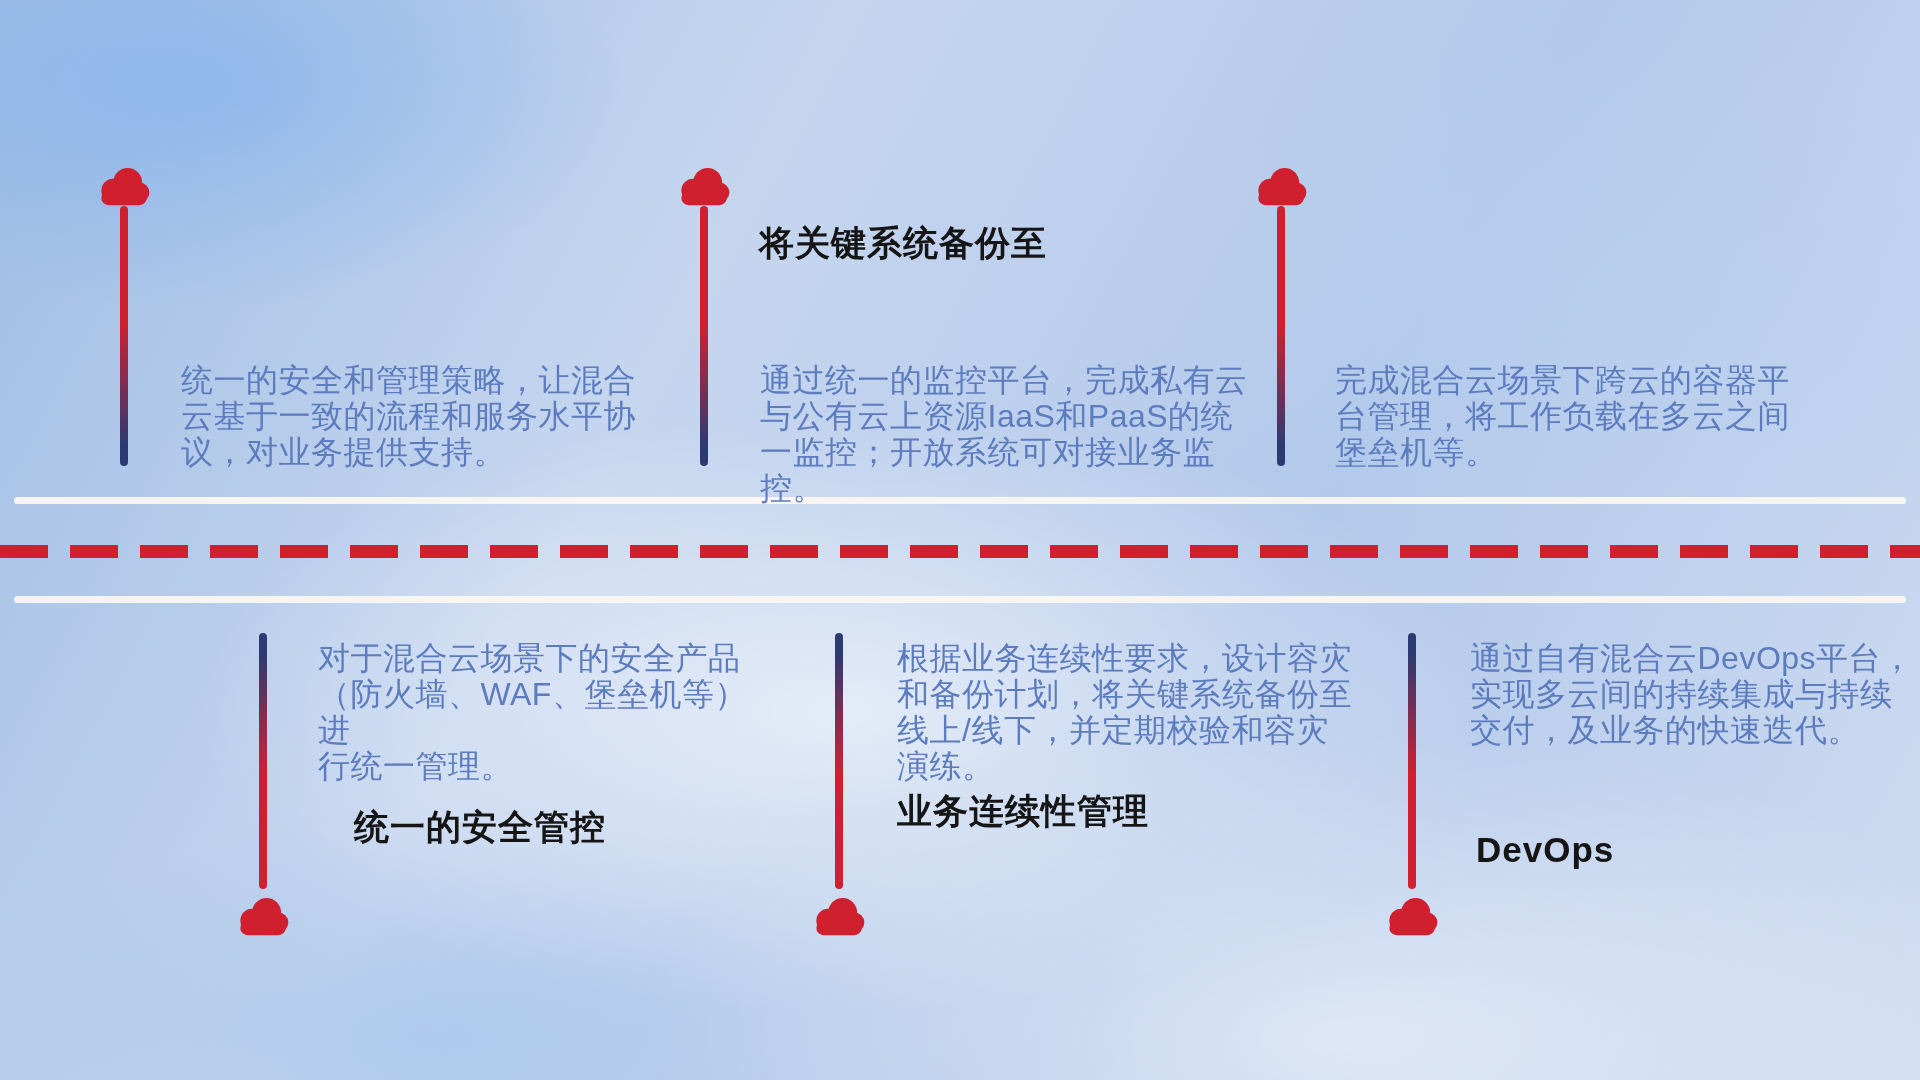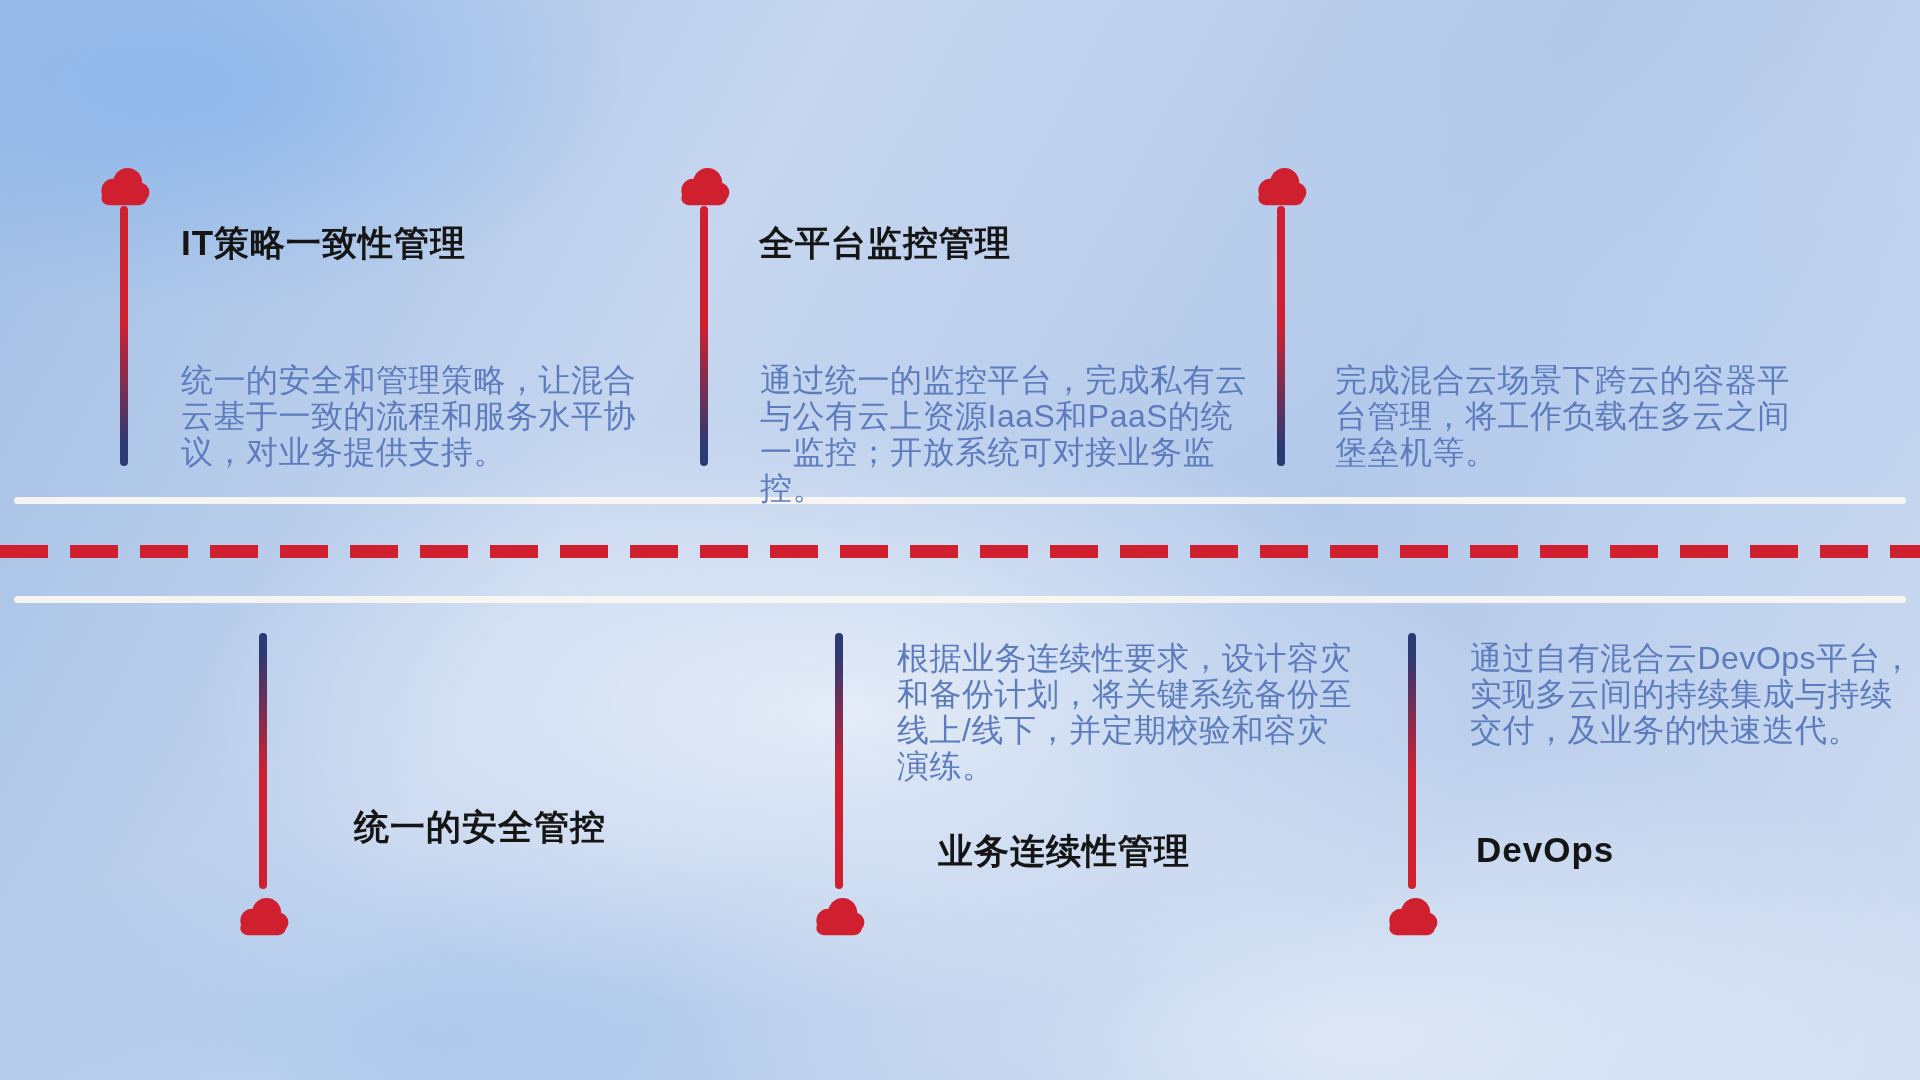--- a/index.html
+++ b/index.html
@@ -60,35 +60,34 @@
 
   <div class="cloud" style="left:95px;top:166px;">
     <svg viewBox="0 0 64 44">
         <circle cx="20" cy="26" r="13"></circle>
         <circle cx="36" cy="17" r="16"></circle>
         <circle cx="49" cy="28" r="11"></circle>
         <rect x="7" y="26" width="50" height="16" rx="8"></rect>
       </svg>
   </div>
   <div class="vline down" style="left:120px;top:206px;height:260px;"></div>
-  <div class="title" style="left:181px;top:220px;">IT策略一致性管理</div>
   <div class="desc" style="left:181px;top:362px;width:480px;">统一的安全和管理策略，让混合
 云基于一致的流程和服务水平协
 议，对业务提供支持。</div>
 
   <div class="cloud" style="left:675px;top:166px;">
     <svg viewBox="0 0 64 44">
         <circle cx="20" cy="26" r="13"></circle>
         <circle cx="36" cy="17" r="16"></circle>
         <circle cx="49" cy="28" r="11"></circle>
         <rect x="7" y="26" width="50" height="16" rx="8"></rect>
       </svg>
   </div>
   <div class="vline down" style="left:700px;top:206px;height:260px;"></div>
-  <div class="title" style="left:759px;top:220px;">全平台监控管理</div>
+  <div class="title" style="left:759px;top:220px;">将关键系统备份至</div>
   <div class="desc" style="left:760px;top:362px;width:490px;">通过统一的监控平台，完成私有云
 与公有云上资源IaaS和PaaS的统
 一监控；开放系统可对接业务监控。</div>
 
   <div class="cloud" style="left:1252px;top:166px;">
     <svg viewBox="0 0 64 44">
         <circle cx="20" cy="26" r="13"></circle>
         <circle cx="36" cy="17" r="16"></circle>
         <circle cx="49" cy="28" r="11"></circle>
         <rect x="7" y="26" width="50" height="16" rx="8"></rect>
@@ -101,36 +100,39 @@
 
   <div class="vline up" style="left:259px;top:633px;height:256px;"></div>
   <div class="cloud" style="left:234px;top:896px;">
     <svg viewBox="0 0 64 44">
         <circle cx="20" cy="26" r="13"></circle>
         <circle cx="36" cy="17" r="16"></circle>
         <circle cx="49" cy="28" r="11"></circle>
         <rect x="7" y="26" width="50" height="16" rx="8"></rect>
       </svg>
   </div>
+  <div class="desc" style="left:318px;top:640px;width:460px;">对于混合云场景下的安全产品
+（防火墙、WAF、堡垒机等）进
+行统一管理。</div>
   <div class="title" style="left:318px;top:804px;margin-left:36px;">统一的安全管控</div>
 
   <div class="vline up" style="left:835px;top:633px;height:256px;"></div>
   <div class="cloud" style="left:810px;top:896px;">
     <svg viewBox="0 0 64 44">
         <circle cx="20" cy="26" r="13"></circle>
         <circle cx="36" cy="17" r="16"></circle>
         <circle cx="49" cy="28" r="11"></circle>
         <rect x="7" y="26" width="50" height="16" rx="8"></rect>
       </svg>
   </div>
   <div class="desc" style="left:897px;top:640px;width:460px;">根据业务连续性要求，设计容灾
 和备份计划，将关键系统备份至
 线上/线下，并定期校验和容灾
 演练。</div>
-  <div class="title" style="left:897px;top:828px;margin-left:41px;">业务连续性管理</div>
+  <div class="title" style="left:897px;top:788px;">业务连续性管理</div>
 
   <div class="vline up" style="left:1408px;top:633px;height:256px;"></div>
   <div class="cloud" style="left:1383px;top:896px;">
     <svg viewBox="0 0 64 44">
         <circle cx="20" cy="26" r="13"></circle>
         <circle cx="36" cy="17" r="16"></circle>
         <circle cx="49" cy="28" r="11"></circle>
         <rect x="7" y="26" width="50" height="16" rx="8"></rect>
       </svg>
   </div>

